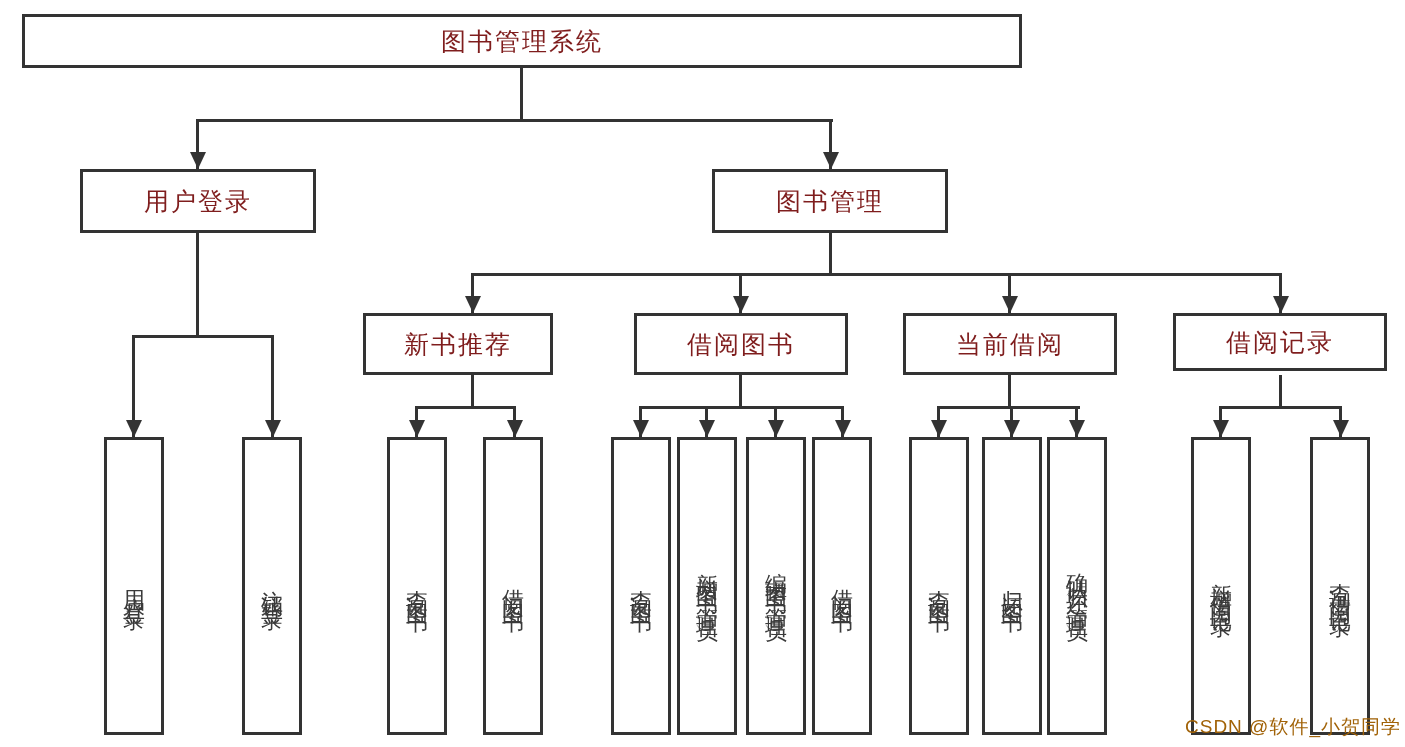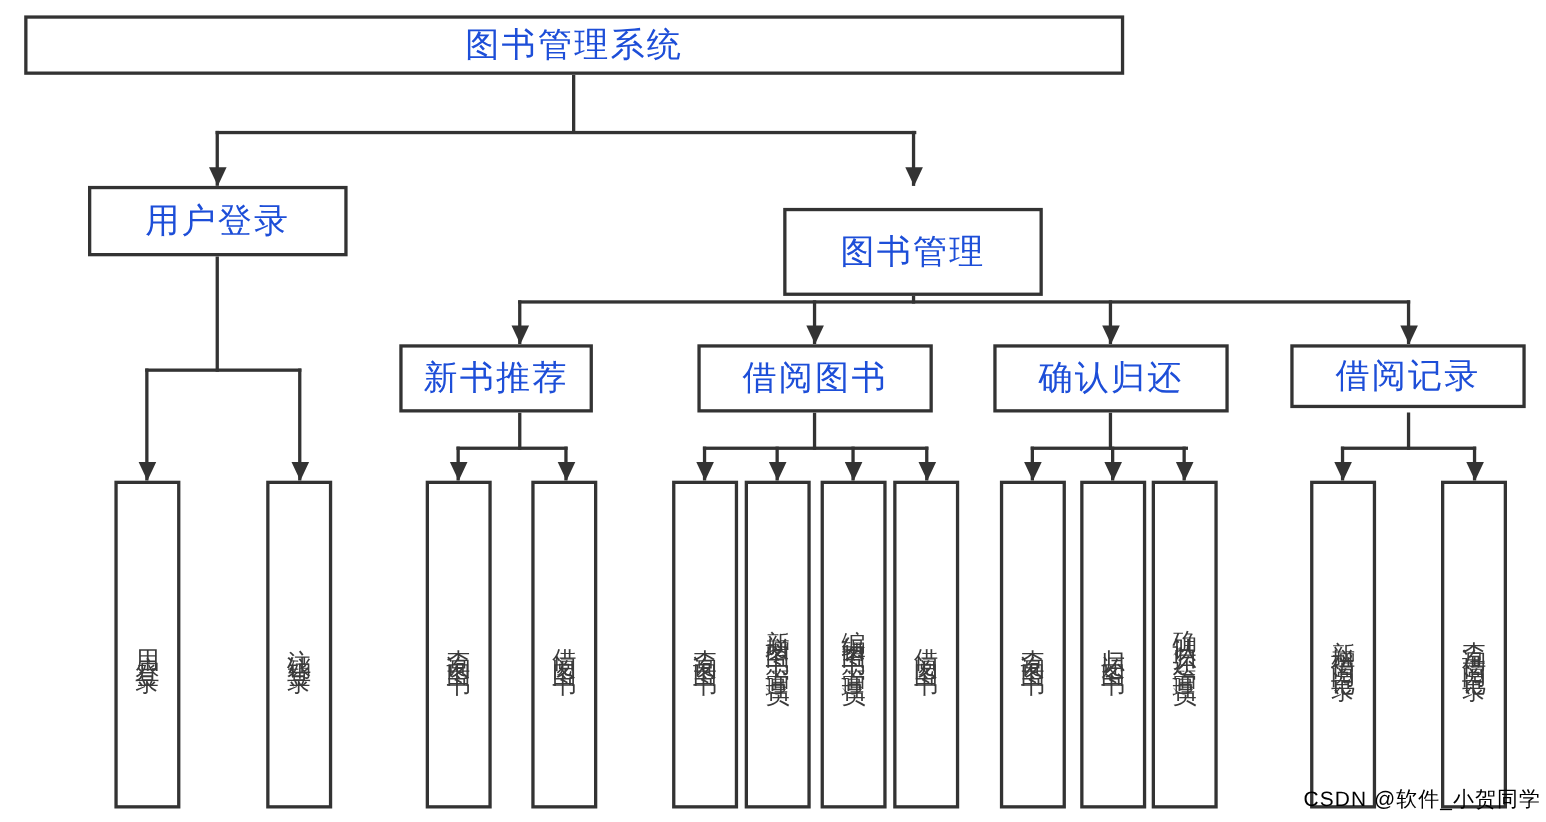--- a/index.html
+++ b/index.html
@@ -13,25 +13,25 @@
     width: 1405px;
     height: 747px;
     background: #ffffff;
     overflow: hidden;
   }
   .node {
     position: absolute;
     box-sizing: border-box;
     border: 3px solid #333333;
     background: #ffffff;
-    color: #1d4ed8;
+    color: #7f1d1d;
     display: flex;
     align-items: center;
     justify-content: center;
-    font-size: 31px;
+    font-size: 25px;
     letter-spacing: 2px;
     z-index: 2;
   }
   .leaf {
     position: absolute;
     box-sizing: border-box;
     border: 3px solid #333333;
     background: #ffffff;
     color: #3a3a3a;
     display: flex;
@@ -69,21 +69,21 @@
     border-left: 8px solid transparent;
     border-right: 8px solid transparent;
     border-top: 17px solid #333333;
     z-index: 1;
   }
   .watermark {
     position: absolute;
     left: 1185px;
     top: 714px;
     font-size: 19px;
-    color: #000000;
+    color: #a16207;
     letter-spacing: 1px;
     z-index: 3;
     white-space: nowrap;
   }
 </style>
 </head>
 <body>
 
 <div class="canvas">
 
@@ -94,21 +94,21 @@
   <div class="vline" style="left:520px; top:68px; height:53px;"></div>
   <div class="hline" style="left:196px; top:119px; width:637px;"></div>
   <div class="vline" style="left:196px; top:119px; height:50px;"></div>
   <div class="ah" style="left:190px; top:152px;"></div>
   <div class="vline" style="left:829px; top:119px; height:50px;"></div>
   <div class="ah" style="left:823px; top:152px;"></div>
 
   <div class="node" style="left:80px; top:169px; width:236px; height:64px;">
     <span>用户登录</span>
   </div>
-  <div class="node" style="left:712px; top:169px; width:236px; height:80px;margin-top:20px;">
+  <div class="node" style="left:712px; top:169px; width:236px; height:64px;">
     <span>图书管理</span>
   </div>
 
   <div class="vline" style="left:196px; top:233px; height:105px;"></div>
   <div class="hline" style="left:132px; top:335px; width:142px;"></div>
   <div class="vline" style="left:132px; top:335px; height:102px;"></div>
   <div class="ah" style="left:126px; top:420px;"></div>
   <div class="vline" style="left:271px; top:335px; height:102px;"></div>
   <div class="ah" style="left:265px; top:420px;"></div>
 
@@ -116,28 +116,28 @@
   <div class="hline" style="left:471px; top:273px; width:811px;"></div>
   <div class="vline" style="left:471px; top:273px; height:40px;"></div>
   <div class="ah" style="left:465px; top:296px;"></div>
   <div class="vline" style="left:739px; top:273px; height:40px;"></div>
   <div class="ah" style="left:733px; top:296px;"></div>
   <div class="vline" style="left:1008px; top:273px; height:40px;"></div>
   <div class="ah" style="left:1002px; top:296px;"></div>
   <div class="vline" style="left:1279px; top:273px; height:40px;"></div>
   <div class="ah" style="left:1273px; top:296px;"></div>
 
-  <div class="node" style="left:363px; top:313px; width:176px; height:62px;">
+  <div class="node" style="left:363px; top:313px; width:190px; height:62px;">
     <span>新书推荐</span>
   </div>
   <div class="node" style="left:634px; top:313px; width:214px; height:62px;">
     <span>借阅图书</span>
   </div>
   <div class="node" style="left:903px; top:313px; width:214px; height:62px;">
-    <span>确认归还</span>
+    <span>当前借阅</span>
   </div>
   <div class="node" style="left:1173px; top:313px; width:214px; height:58px;">
     <span>借阅记录</span>
   </div>
 
   <div class="vline" style="left:471px; top:375px; height:34px;"></div>
   <div class="hline" style="left:415px; top:406px; width:101px;"></div>
   <div class="vline" style="left:415px; top:406px; height:31px;"></div>
   <div class="ah" style="left:409px; top:420px;"></div>
   <div class="vline" style="left:513px; top:406px; height:31px;"></div>

